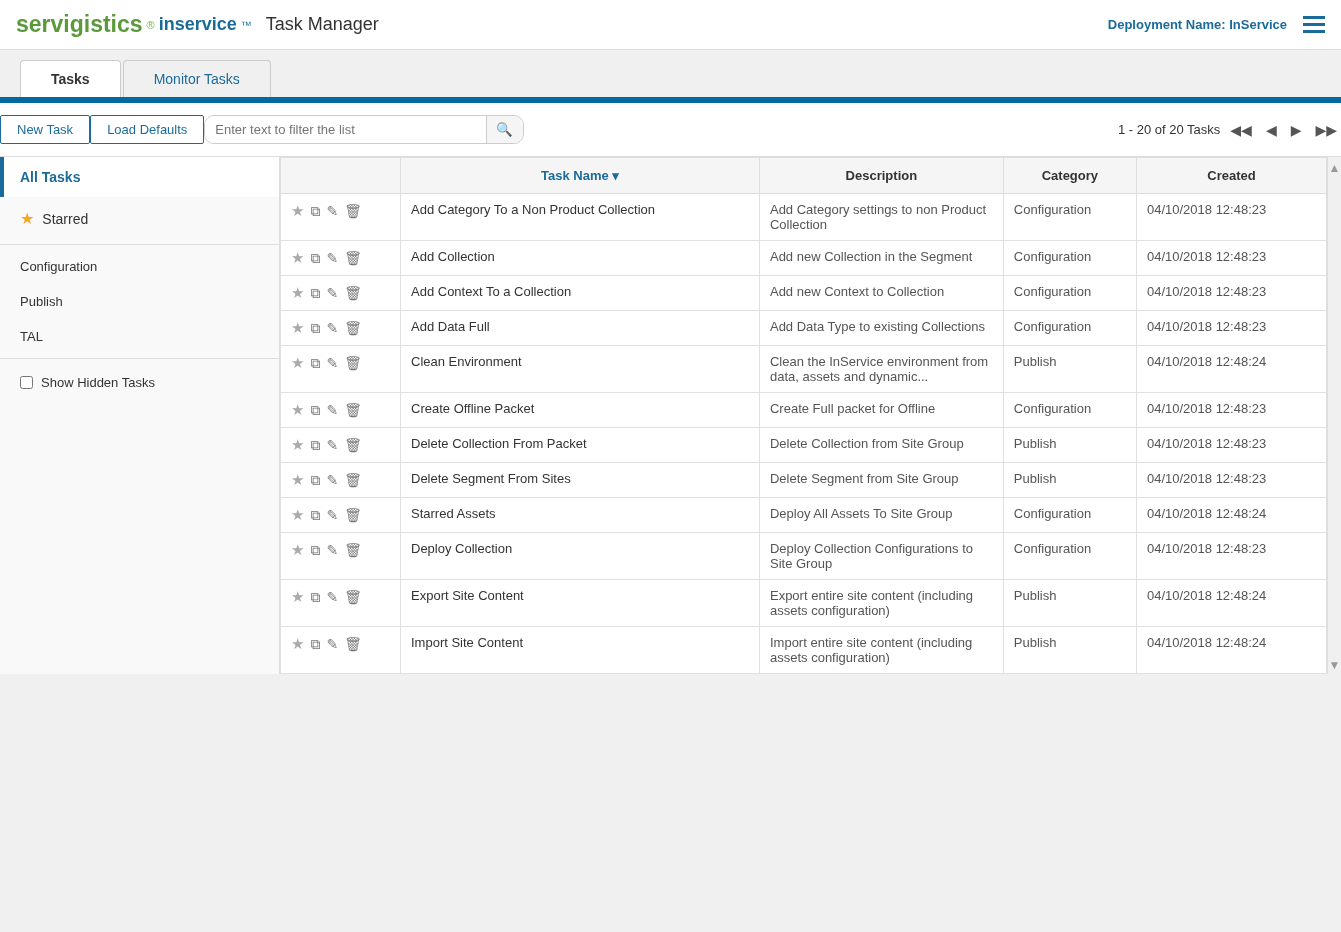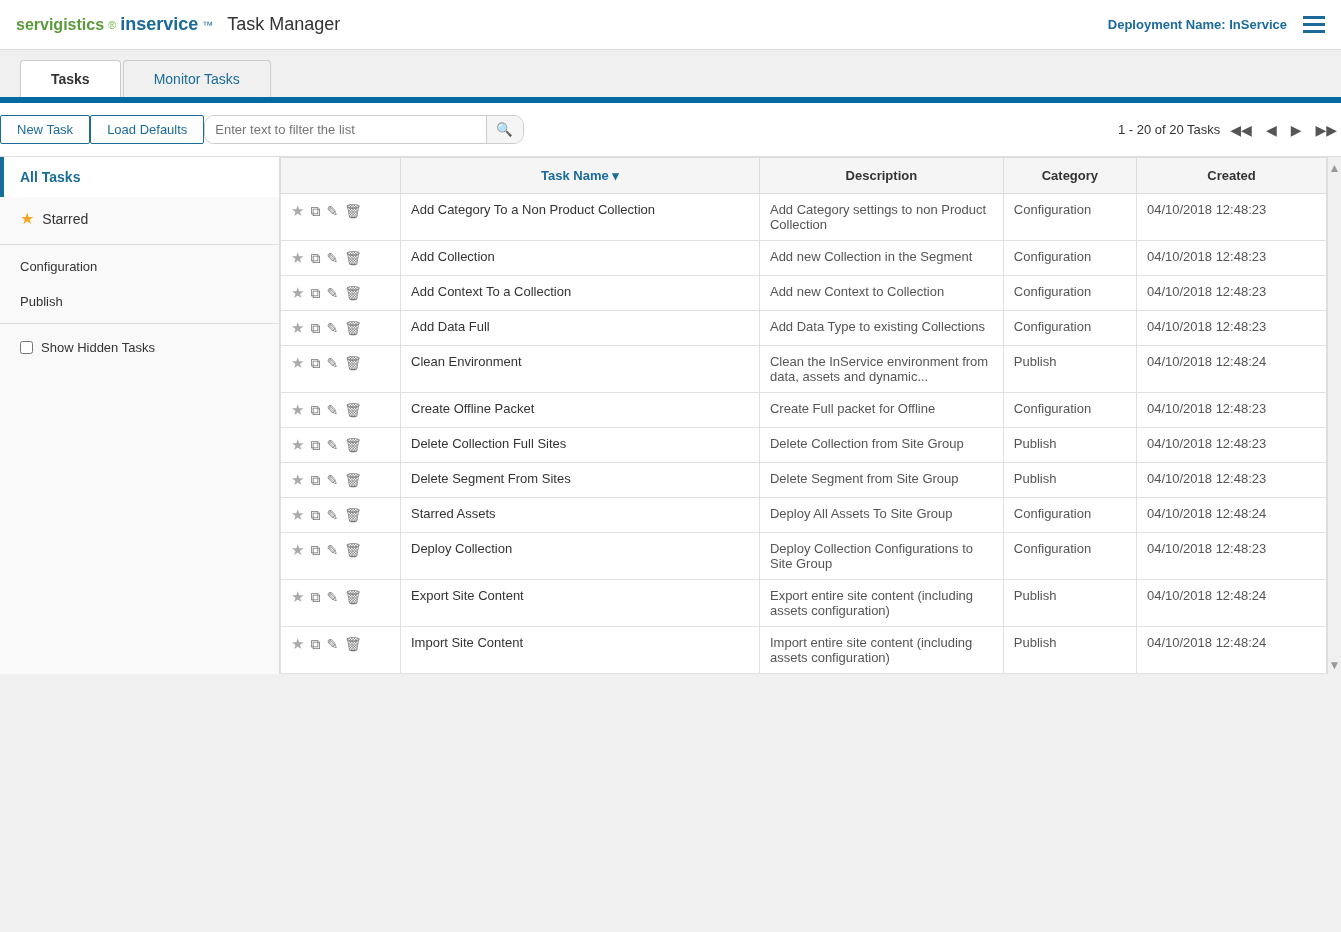--- a/index.html
+++ b/index.html
@@ -13,21 +13,21 @@
       background: #fff;
       padding: 8px 16px;
       border-bottom: 1px solid #ddd;
       height: 50px;
     }
     .header-logo {
       display: flex;
       align-items: center;
       gap: 4px;
     }
-    .logo-servigistics { color: #5a9a3a; font-size: 16px; font-weight: bold; }
+    .logo-servigistics { color: #5a9a3a; font-size: 23px; font-weight: bold; }
     .logo-inservice { color: #1a6b9a; font-size: 18px; font-weight: bold; }
     .logo-tm { color: #333; font-size: 18px; font-weight: normal; margin-left: 10px; }
     .header-right {
       display: flex;
       align-items: center;
       gap: 16px;
     }
     .deployment-name { font-size: 13px; color: #333; }
     .deployment-name span { color: #1a6b9a; font-weight: bold; }
     .hamburger-icon {
@@ -291,20 +291,21 @@
     <div class="sidebar-item active">
       <span>All Tasks</span>
     </div>
     <div class="sidebar-item starred">
       <span class="star-gold">★</span>
       <span>Starred</span>
     </div>
     <hr class="sidebar-divider">
     <div class="sidebar-category">Configuration</div>
     <div class="sidebar-category">Publish</div>
+    <div class="sidebar-category">TAL</div>
     <hr class="sidebar-divider">
     <div class="show-hidden">
       <input type="checkbox" style="">
       <span>Show Hidden Tasks</span>
     </div>
   </div>
 
   <div class="task-area">
     <table class="task-table">
       <thead>
@@ -405,21 +406,21 @@
   </tr>
           <tr>
     <td>
       <div class="actions-cell">
         <span class="star-icon" title="Star">★</span>
         <span class="action-icon" title="Copy">⧉</span>
         <span class="action-icon" title="Edit">✎</span>
         <span class="action-icon" title="Delete">🗑</span>
       </div>
     </td>
-    <td class="task-name-cell">Delete Collection Full Sites</td>
+    <td class="task-name-cell">Delete Collection From Packet</td>
     <td class="desc-cell">Delete Collection from Site Group</td>
     <td class="cat-cell">Publish</td>
     <td class="date-cell">04/10/2018 12:48:23</td>
   </tr>
           <tr>
     <td>
       <div class="actions-cell">
         <span class="star-icon" title="Star">★</span>
         <span class="action-icon" title="Copy">⧉</span>
         <span class="action-icon" title="Edit">✎</span>

